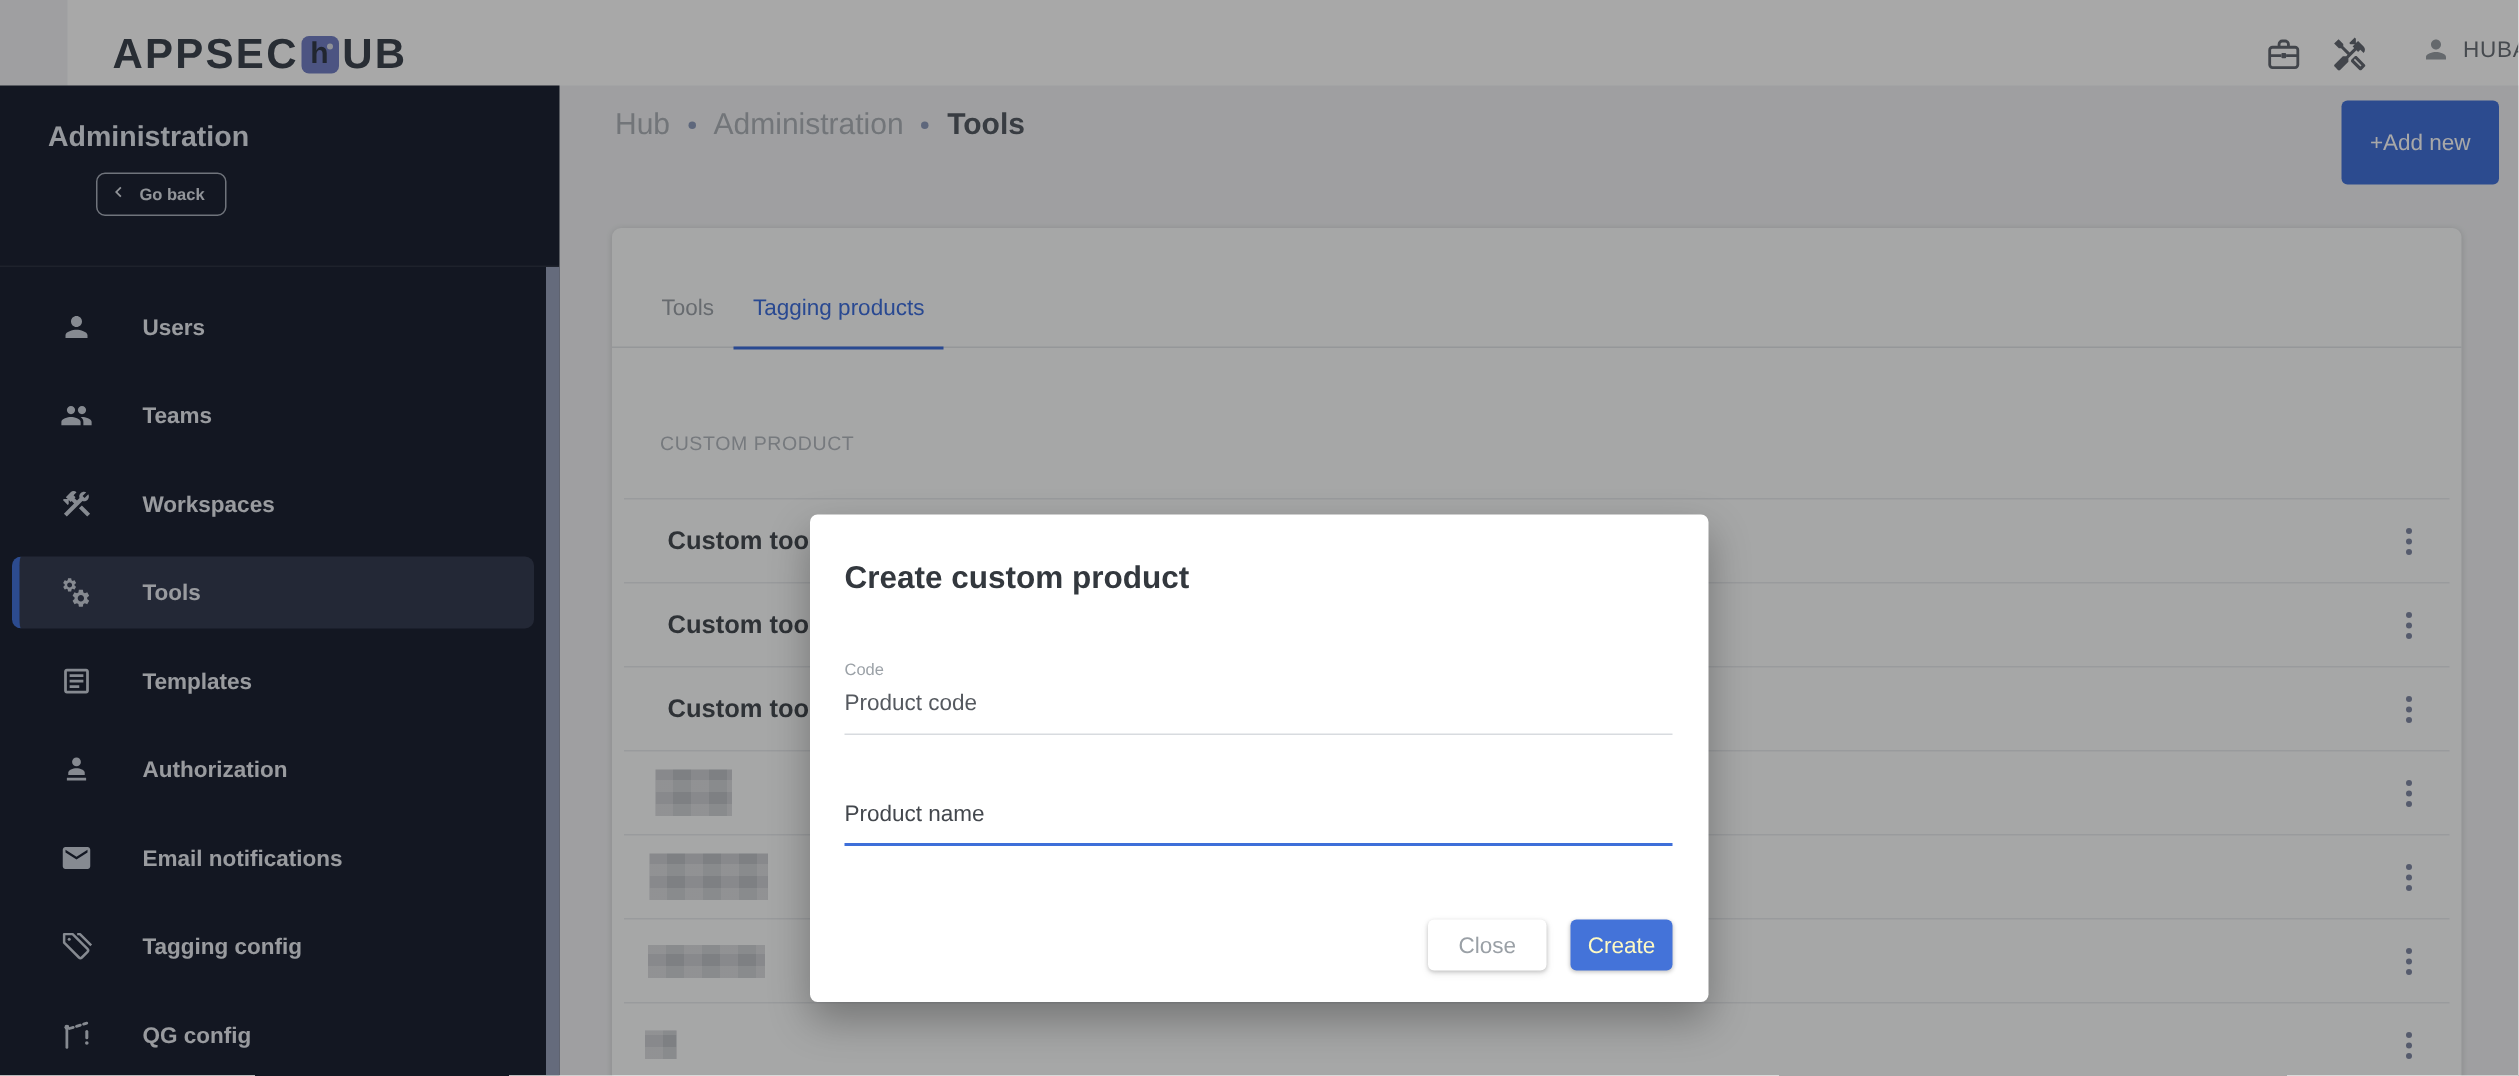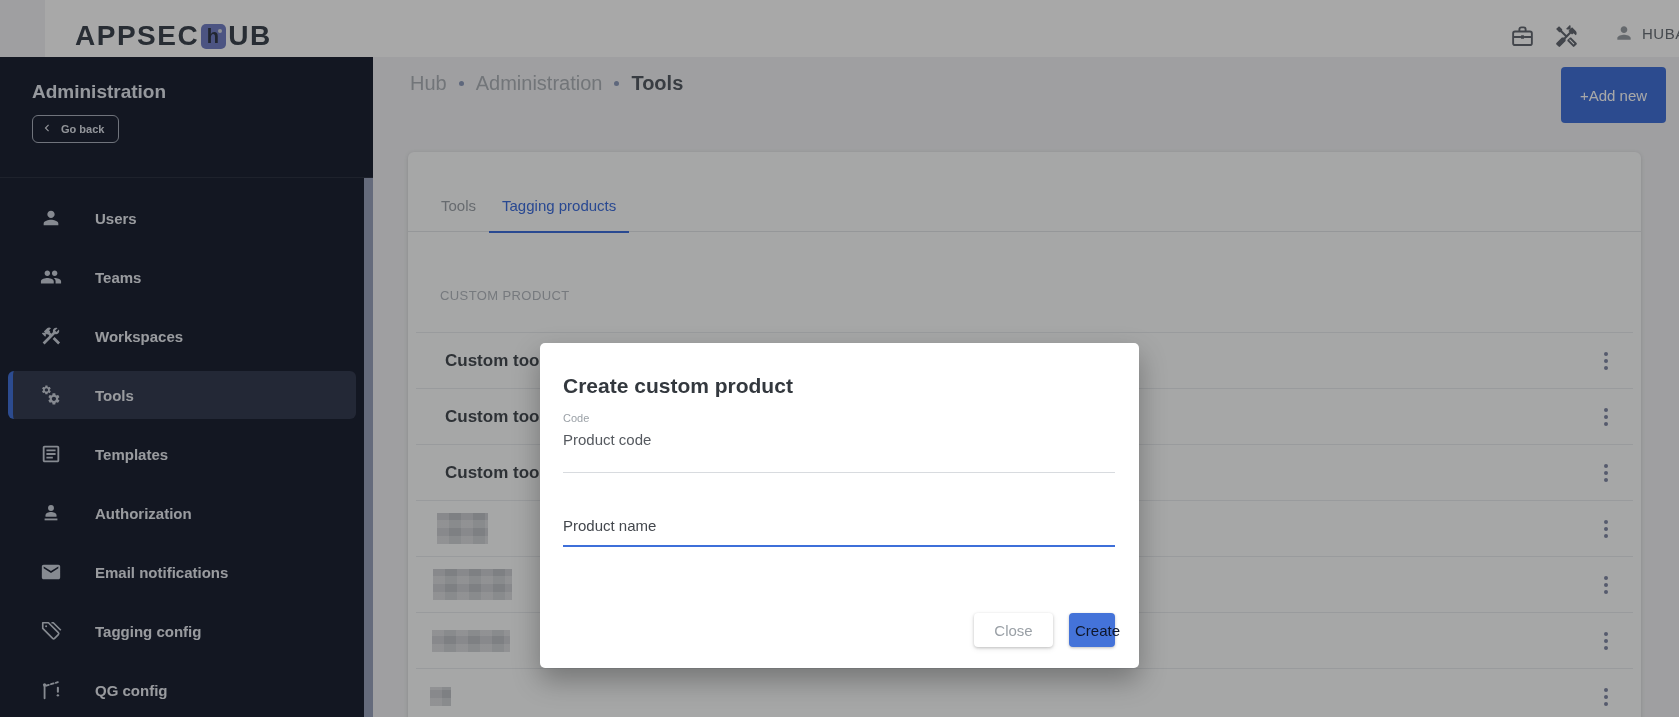--- a/index.html
+++ b/index.html
@@ -22,21 +22,21 @@
   .user-chip .uicon{width:20px;height:20px;color:#9aa0a6;margin-right:8px;}
   .user-chip .uicon svg{width:20px;height:20px;}
 
   
   .sidebar{position:absolute;left:0;top:57px;bottom:0;width:373px;background:#1d2334;z-index:1;}
   .sidebar-head{box-sizing:border-box;height:121px;padding:24px 0 0 32px;
                 border-bottom:1px solid rgba(255,255,255,.08);}
   .sidebar-head h1{margin:0 0 12px;font-size:19px;color:#e3e7ee;}
   .goback{display:inline-flex;align-items:center;gap:7px;background:transparent;color:#dde1e8;
           border:1px solid #aab0bc;border-radius:6px;padding:5px 14px 5px 7px;
-          font-family:inherit;font-size:11px;font-weight:bold;cursor:pointer;}
+          font-family:inherit;font-size:11px;font-weight:bold;cursor:pointer;margin-left:32px;}
   .goback svg{width:14px;height:14px;}
   .side-nav{display:flex;flex-direction:column;gap:11px;padding:16px 17px 0 8px;}
   .side-item{display:flex;align-items:center;height:48px;border-left:5px solid transparent;
              padding-left:27px;border-radius:6px;cursor:pointer;}
   .side-item.active{background:#363d52;border-left-color:#4473d9;}
   .side-item .icon{width:22px;height:22px;color:#ccd2dc;display:flex;align-items:center;}
   .side-item .icon svg{width:22px;height:22px;}
   .side-label{margin-left:33px;font-size:15px;font-weight:700;color:#e8ebf1;}
   .side-scroll{position:absolute;top:121px;right:0;bottom:0;width:9px;background:#9aa3bd;}
 
@@ -67,35 +67,35 @@
   .kebab{margin-left:auto;width:24px;height:24px;display:flex;align-items:center;
          justify-content:center;cursor:pointer;}
   .kebab i{width:4px;height:4px;border-radius:50%;background:#828ba6;
            box-shadow:0 -7px 0 #828ba6,0 7px 0 #828ba6;}
 
   
   .backdrop{position:absolute;inset:0;background:rgba(0,0,0,.34);z-index:50;}
   .modal{position:absolute;left:540px;top:343px;width:599px;height:325px;background:#fff;
          border-radius:5px;box-shadow:0 12px 28px rgba(0,0,0,.30);z-index:60;box-sizing:border-box;}
   .modal h2{margin:31px 24px 0 23px;font-size:21px;color:#33383e;}
-  .field{margin:14px 24px 0 23px;}
+  .field{margin:43px 24px 0 23px;}
   .field + .field{margin-top:37px;}
   .flabel{font-size:11px;color:#9ba1a7;}
   .field.focused .flabel{color:#4b7fe8;}
-  .fbox{border-bottom:1px solid #d8dbdf;padding:7px 0 23px;}
+  .fbox{border-bottom:1px solid #d8dbdf;padding:7px 0 11px;}
   .field.focused .fbox{border-bottom:2px solid #3e6fd9;padding-bottom:10px;}
   .fbox input{border:none;outline:none;background:transparent;width:100%;padding:0;
               font-family:inherit;font-size:15px;color:#55595f;}
   .field.focused .fbox input{color:#43474d;}
   .modal-actions{position:absolute;right:24px;bottom:21px;display:flex;gap:16px;}
   .modal-actions button{height:34px;border:none;border-radius:4px;font-family:inherit;
                         font-size:15px;cursor:pointer;}
   .btn-close{width:79px;background:#fff;color:#9aa0a6;
              box-shadow:0 1px 3px rgba(0,0,0,.2),0 2px 6px rgba(0,0,0,.08);}
-  .btn-create{width:46px;background:#4473d9;color:#0f172a;box-shadow:0 1px 3px rgba(0,0,0,.25);}
+  .btn-create{width:68px;background:#4473d9;color:#fef9c3;box-shadow:0 1px 3px rgba(0,0,0,.25);}
 </style>
 </head>
 <body>
 
 <div class="screen">
 
   <header class="topbar">
     <div class="logo">
       <span>APPSEC</span>
       <span class="logo-square">

